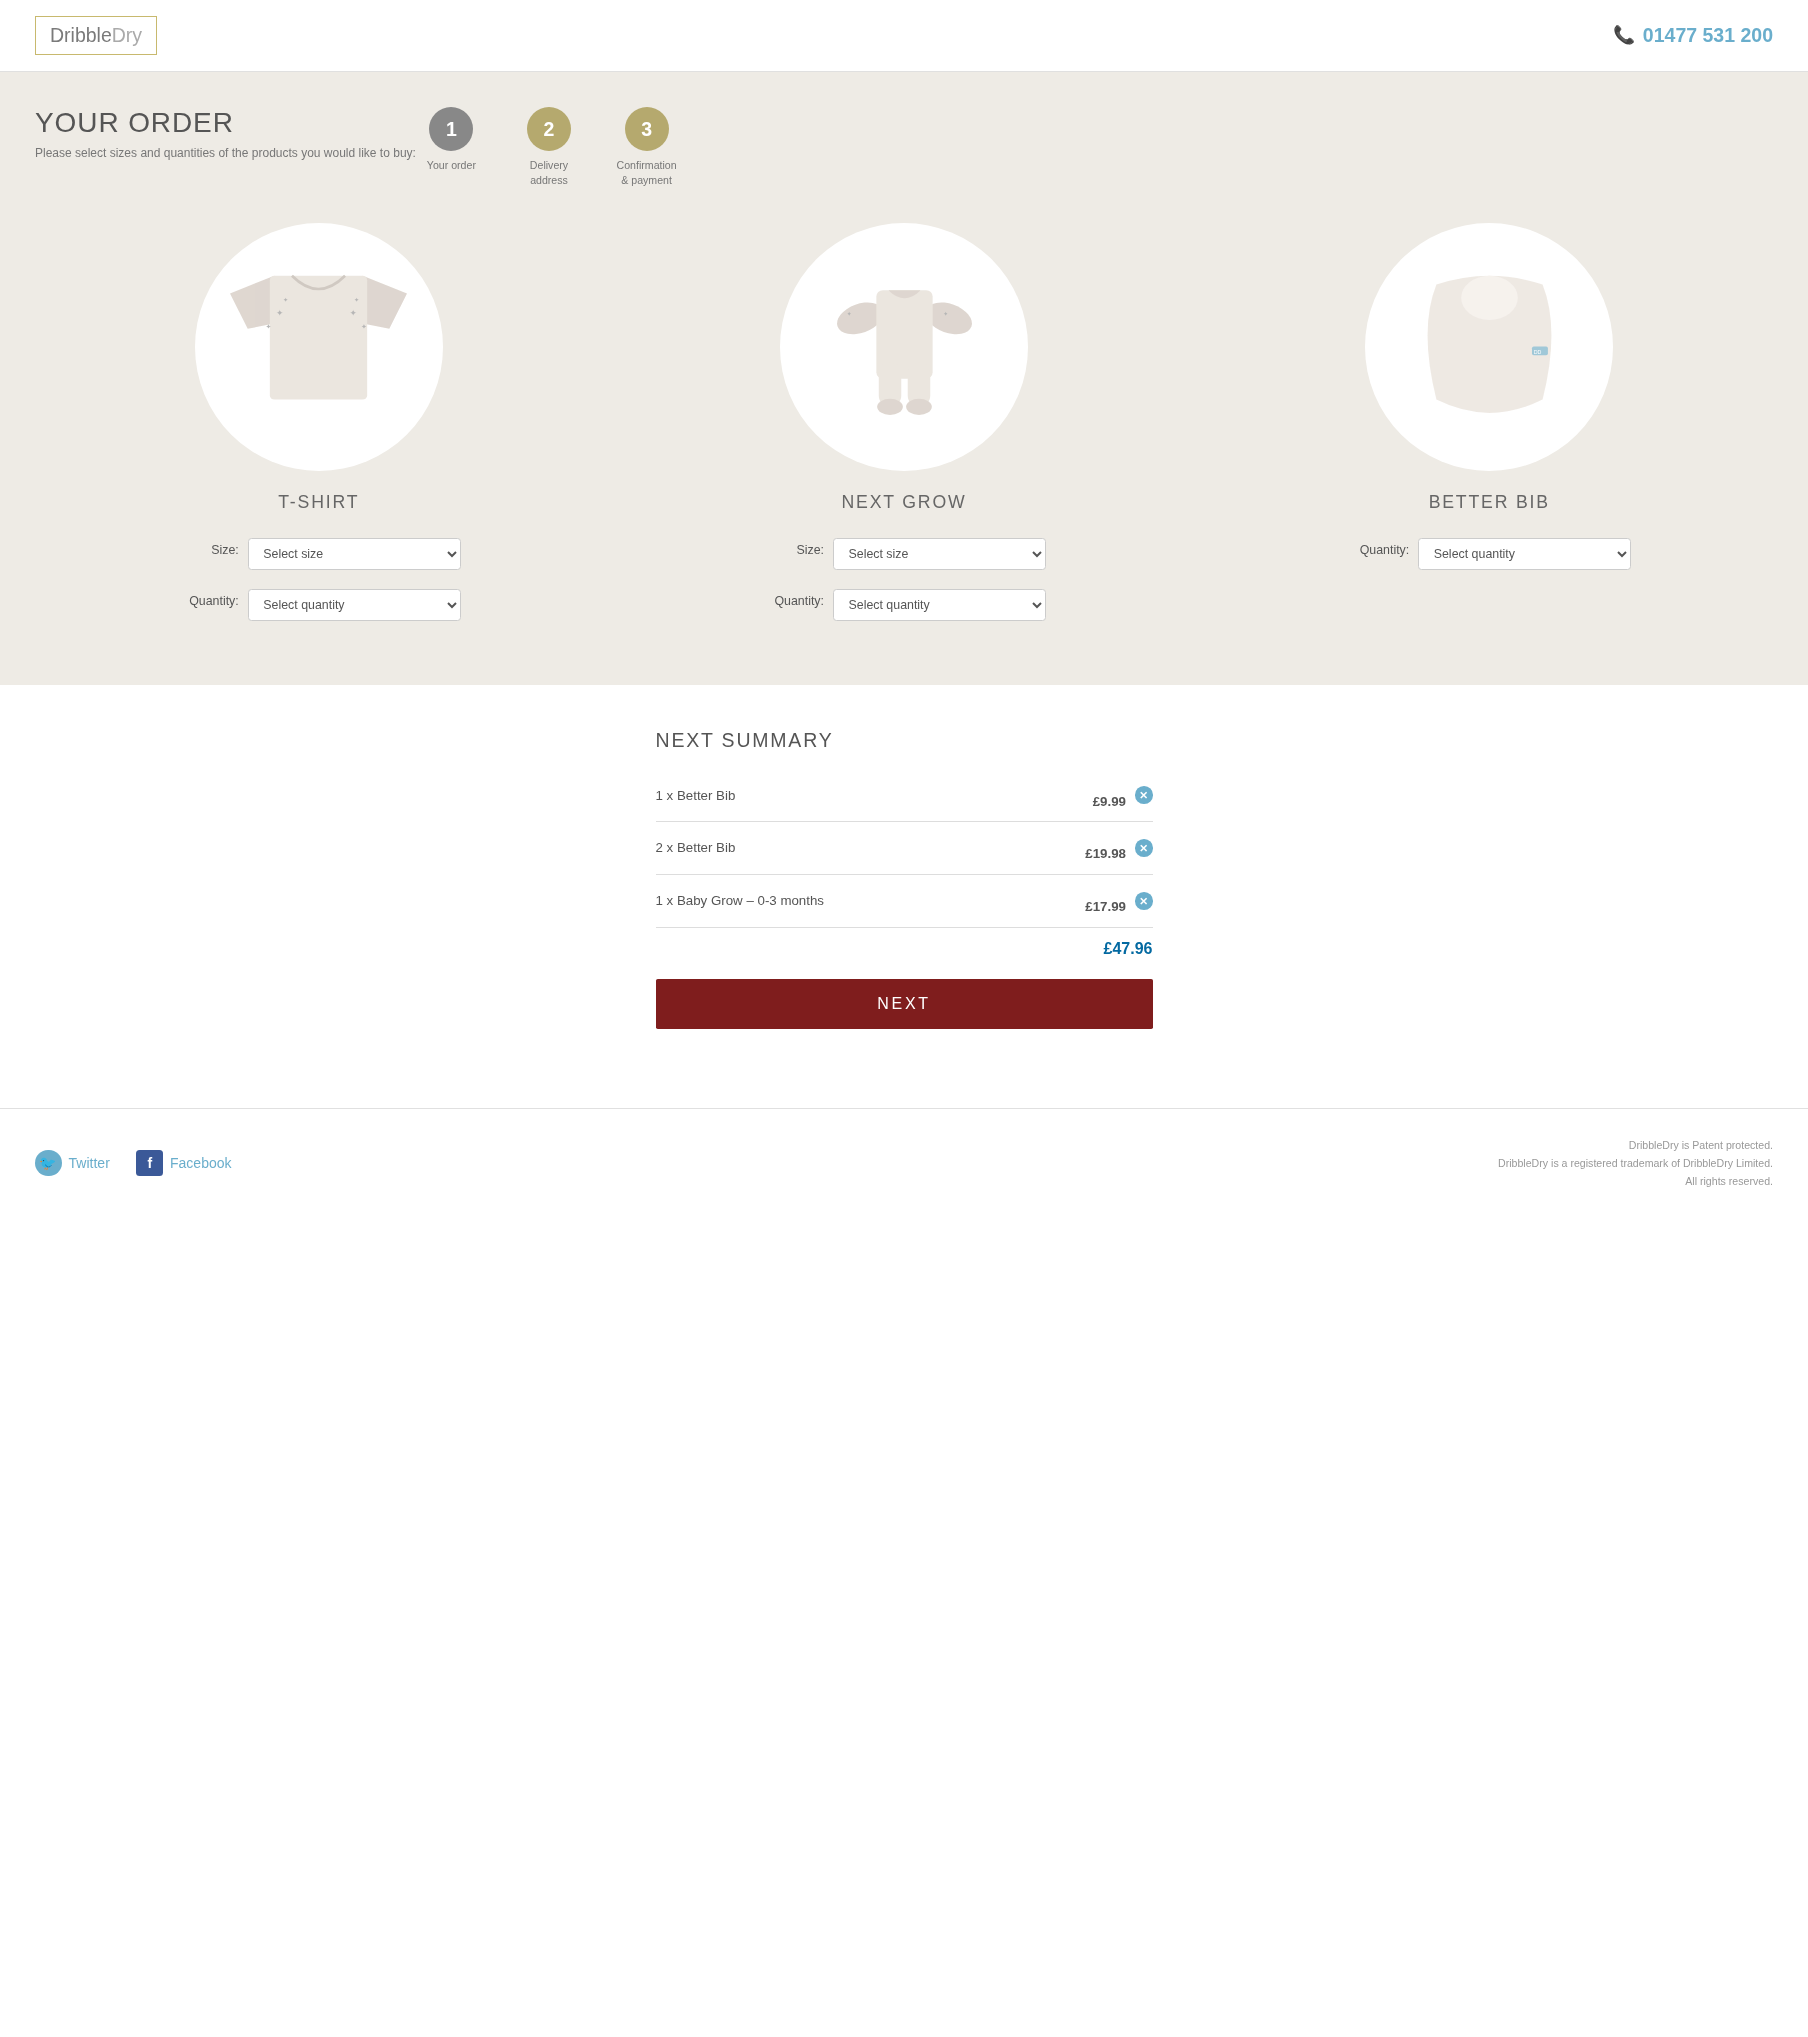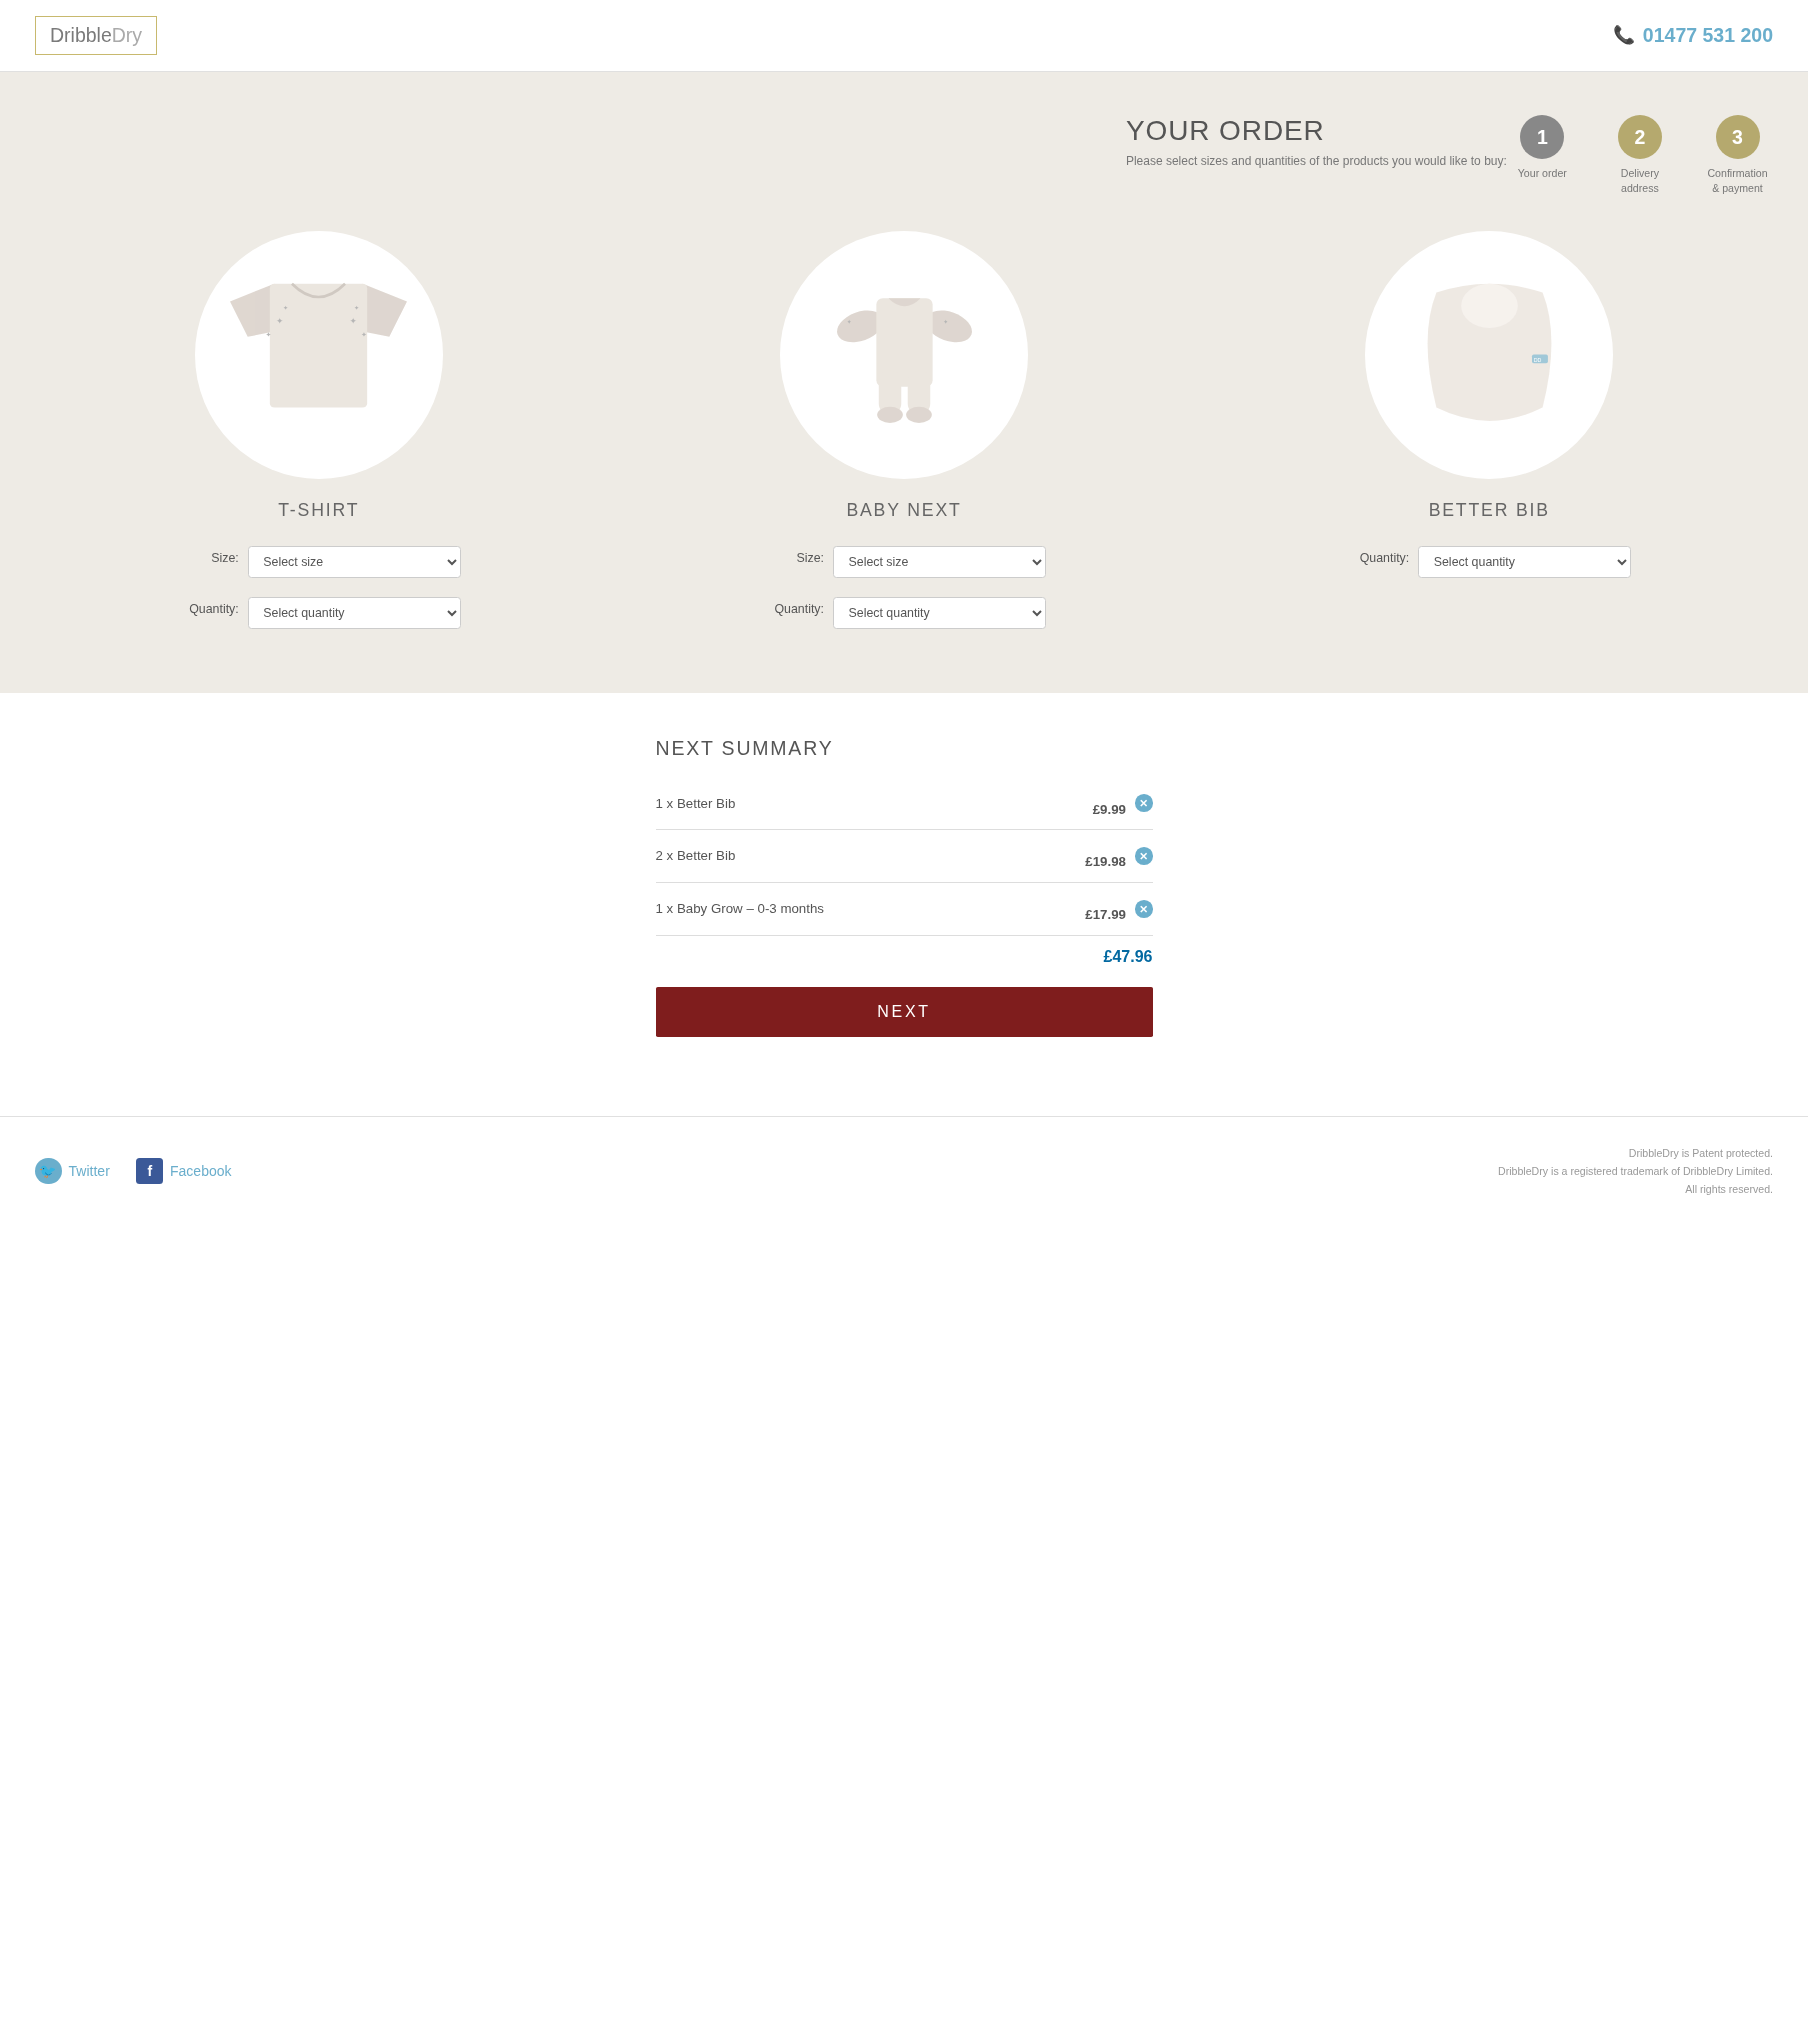--- a/index.html
+++ b/index.html
@@ -32,24 +32,23 @@
     }
     .phone-icon { font-size: 17.7px; }
 
     
     .order-section {
       background: #eeebe5;
       padding: 35px 35px 53px;
     }
     .order-header {
       display: flex;
-      justify-content: flex-end;
+      justify-content: flex-start;
       align-items: flex-start;
       margin-bottom: 35px;
-      margin-top: 8px;
     }
     .order-title h1 {
       font-size: 28px;
       font-weight: normal;
       color: #555;
       letter-spacing: 0.9px;
       margin-bottom: 7px;
     }
     .order-title p {
       font-size: 12px;
@@ -376,21 +375,21 @@
             <path d="M80,40 Q100,60 120,40" fill="#d9d0c8" stroke="none"></path>
 
             <rect x="68" y="130" width="28" height="55" rx="14" fill="#e8e2da"></rect>
             <rect x="104" y="130" width="28" height="55" rx="14" fill="#e8e2da"></rect>
 
             <ellipse cx="82" cy="185" rx="16" ry="10" fill="#d9d0c8"></ellipse>
             <ellipse cx="118" cy="185" rx="16" ry="10" fill="#d9d0c8"></ellipse>
           </g>
         </svg>
       </div>
-      <div class="product-name">BABY NEXT</div>
+      <div class="product-name">NEXT GROW</div>
       <div class="product-controls">
         <div class="control-row">
           <label class="control-label">Size:</label>
           <select class="control-select">
             <option>Select size</option>
             <option>0-3 months</option>
             <option>3-6 months</option>
             <option>6-12 months</option>
           </select>
         </div>

